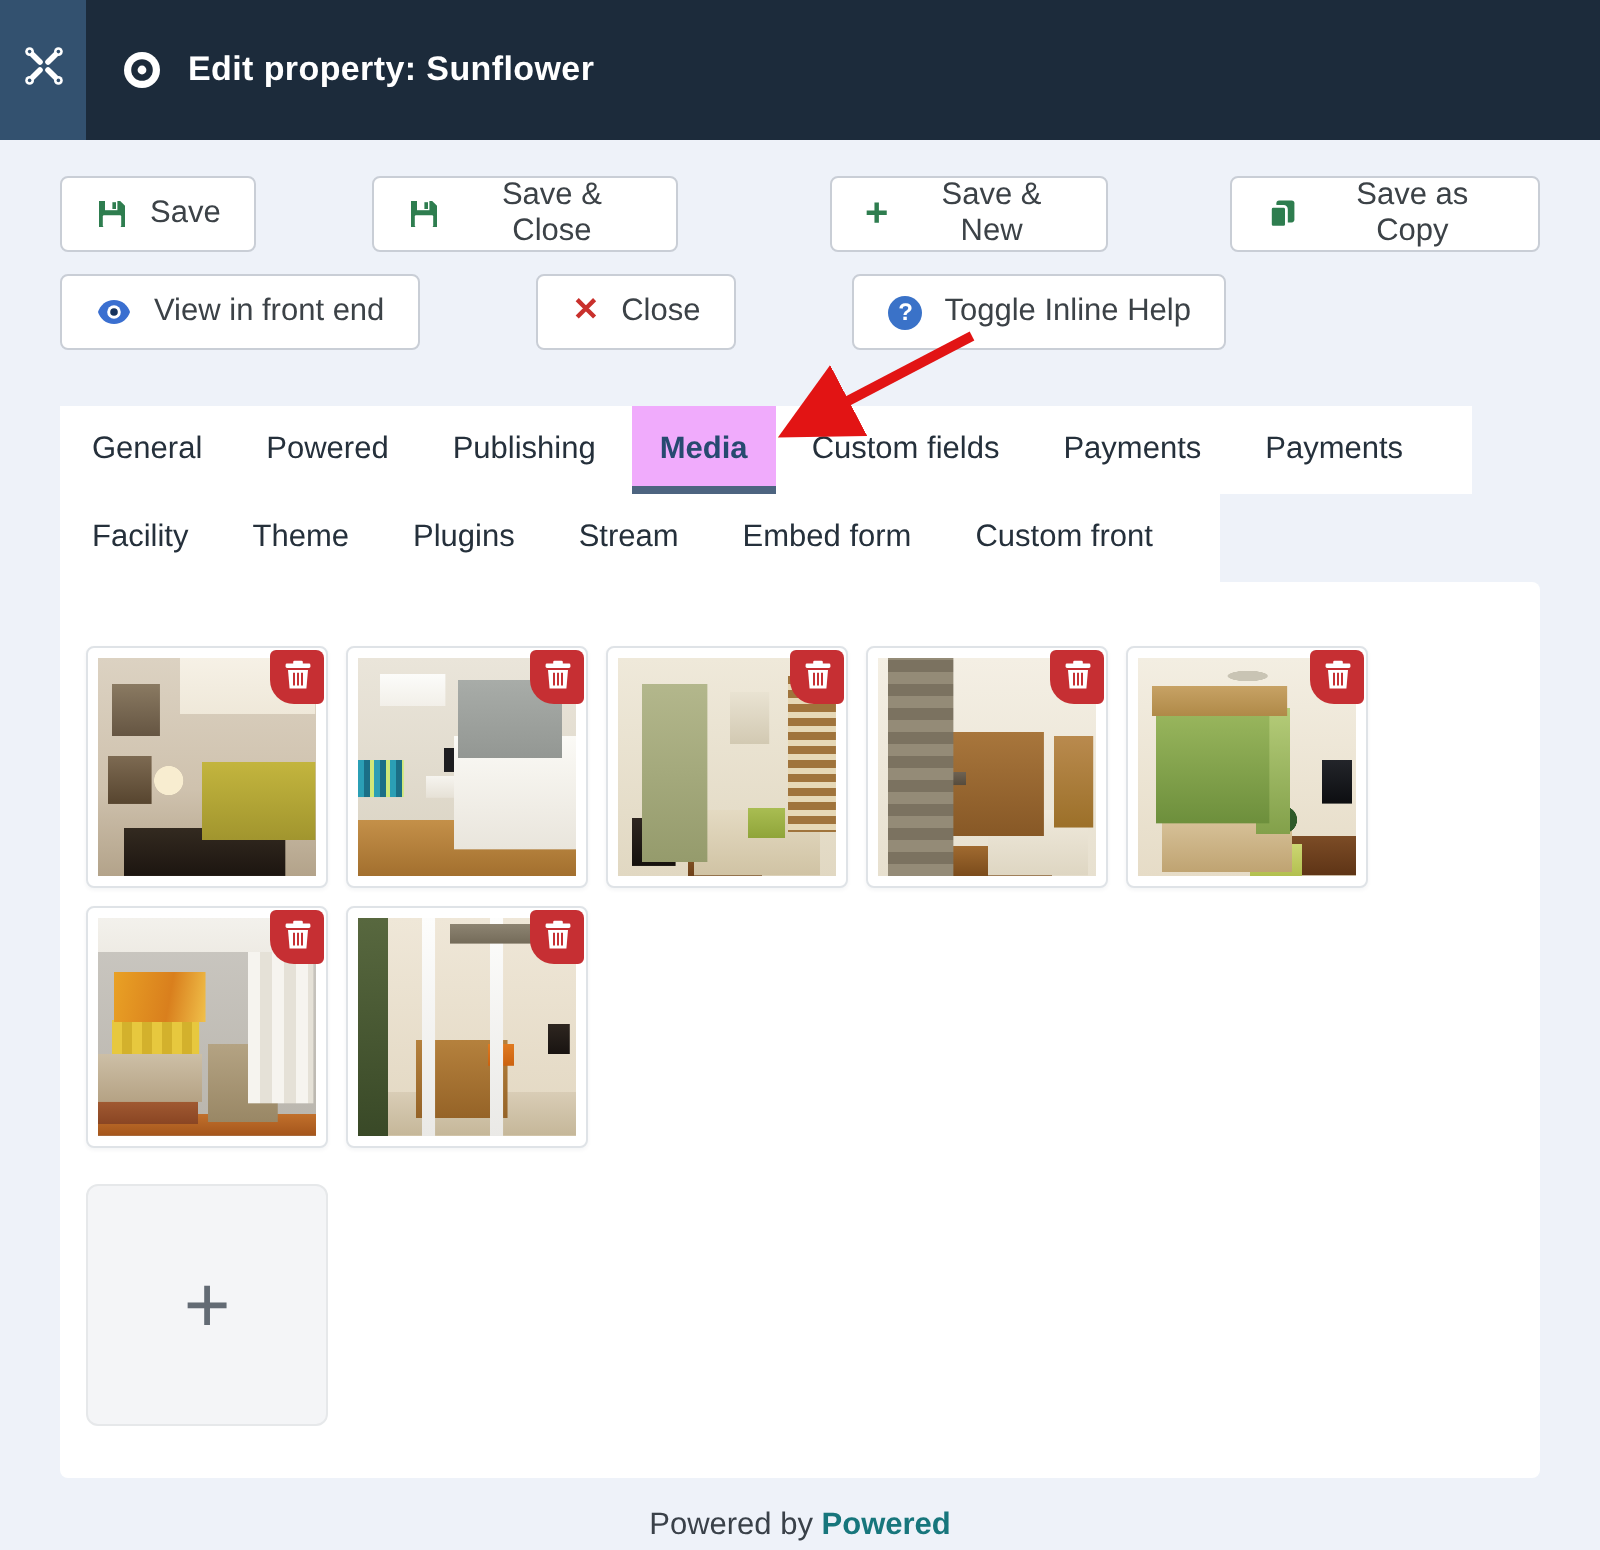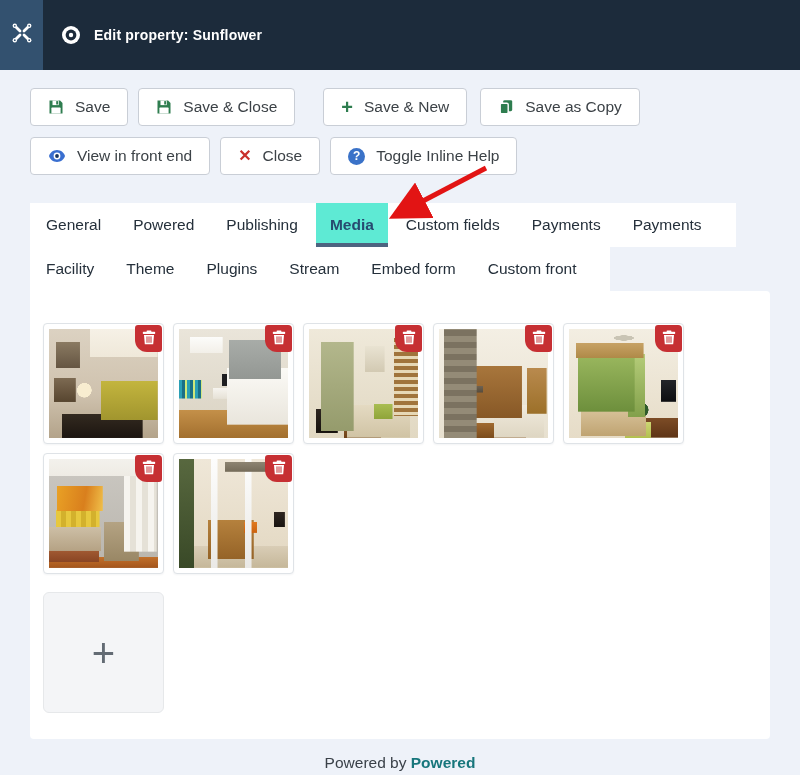--- a/index.html
+++ b/index.html
@@ -17,25 +17,25 @@
     height:70px; background:#1c2b3b;
     display:flex; align-items:center;
   }
   .logo-box {
     width:43px; height:70px; background:#33516f;
     display:flex; align-items:center; justify-content:center;
     flex:0 0 43px;
   }
   .title-wrap { display:flex; align-items:center; gap:13px; margin-left:18px; }
   .record-ico { width:20px; height:20px; }
-  .page-title { color:#ffffff; font-size:14px; font-weight:bold; letter-spacing:.2px; }
+  .page-title { color:#ffffff; font-size:17px; font-weight:bold; letter-spacing:.2px; }
 
   
   .toolbar { padding:18px 30px 0 30px; }
-  .tb-row { display:flex; align-items:center; }
+  .tb-row { display:flex; align-items:center;gap:48px; }
   .tb-row + .tb-row { margin-top:11px; }
   .btn {
     display:inline-flex; align-items:center; gap:11px;
     background:#ffffff; border:1px solid #c9ced6; border-radius:4px;
     height:38px; padding:0 17px; font-size:15.5px; color:#3c4247;
     font-family:"Liberation Sans", sans-serif; cursor:pointer;
   }
   .btn + .btn { margin-left:10px; }
   .btn.gap-lg { margin-left:28px; }
   .btn.gap-md { margin-left:13px; }
@@ -51,21 +51,21 @@
 
   
   .tabs-zone { margin:28px 30px 0 30px; position:relative; }
   .tab-strip { display:flex; background:#ffffff; width:max-content; padding-right:18px; }
   .tab {
     padding:0 14px; height:44px; display:flex; align-items:center;
     font-size:15.5px; color:#25303b; cursor:pointer; white-space:nowrap;
     margin:0 2px; border-bottom:4px solid transparent; padding-top:4px;
   }
   .tab.active {
-    background:#5eead4; color:#274a70; font-weight:bold;
+    background:#f0abfc; color:#274a70; font-weight:bold;
     border-bottom:4px solid #4d6480;
   }
 
   
   .anno-arrow { position:absolute; left:308px; top:-45px; width:160px; height:75px; pointer-events:none; z-index:5; }
 
   
   .panel {
     margin:0 30px; background:#ffffff; min-height:440px;
     border-radius:0 4px 4px 4px; padding:32px 13px 26px 13px;

